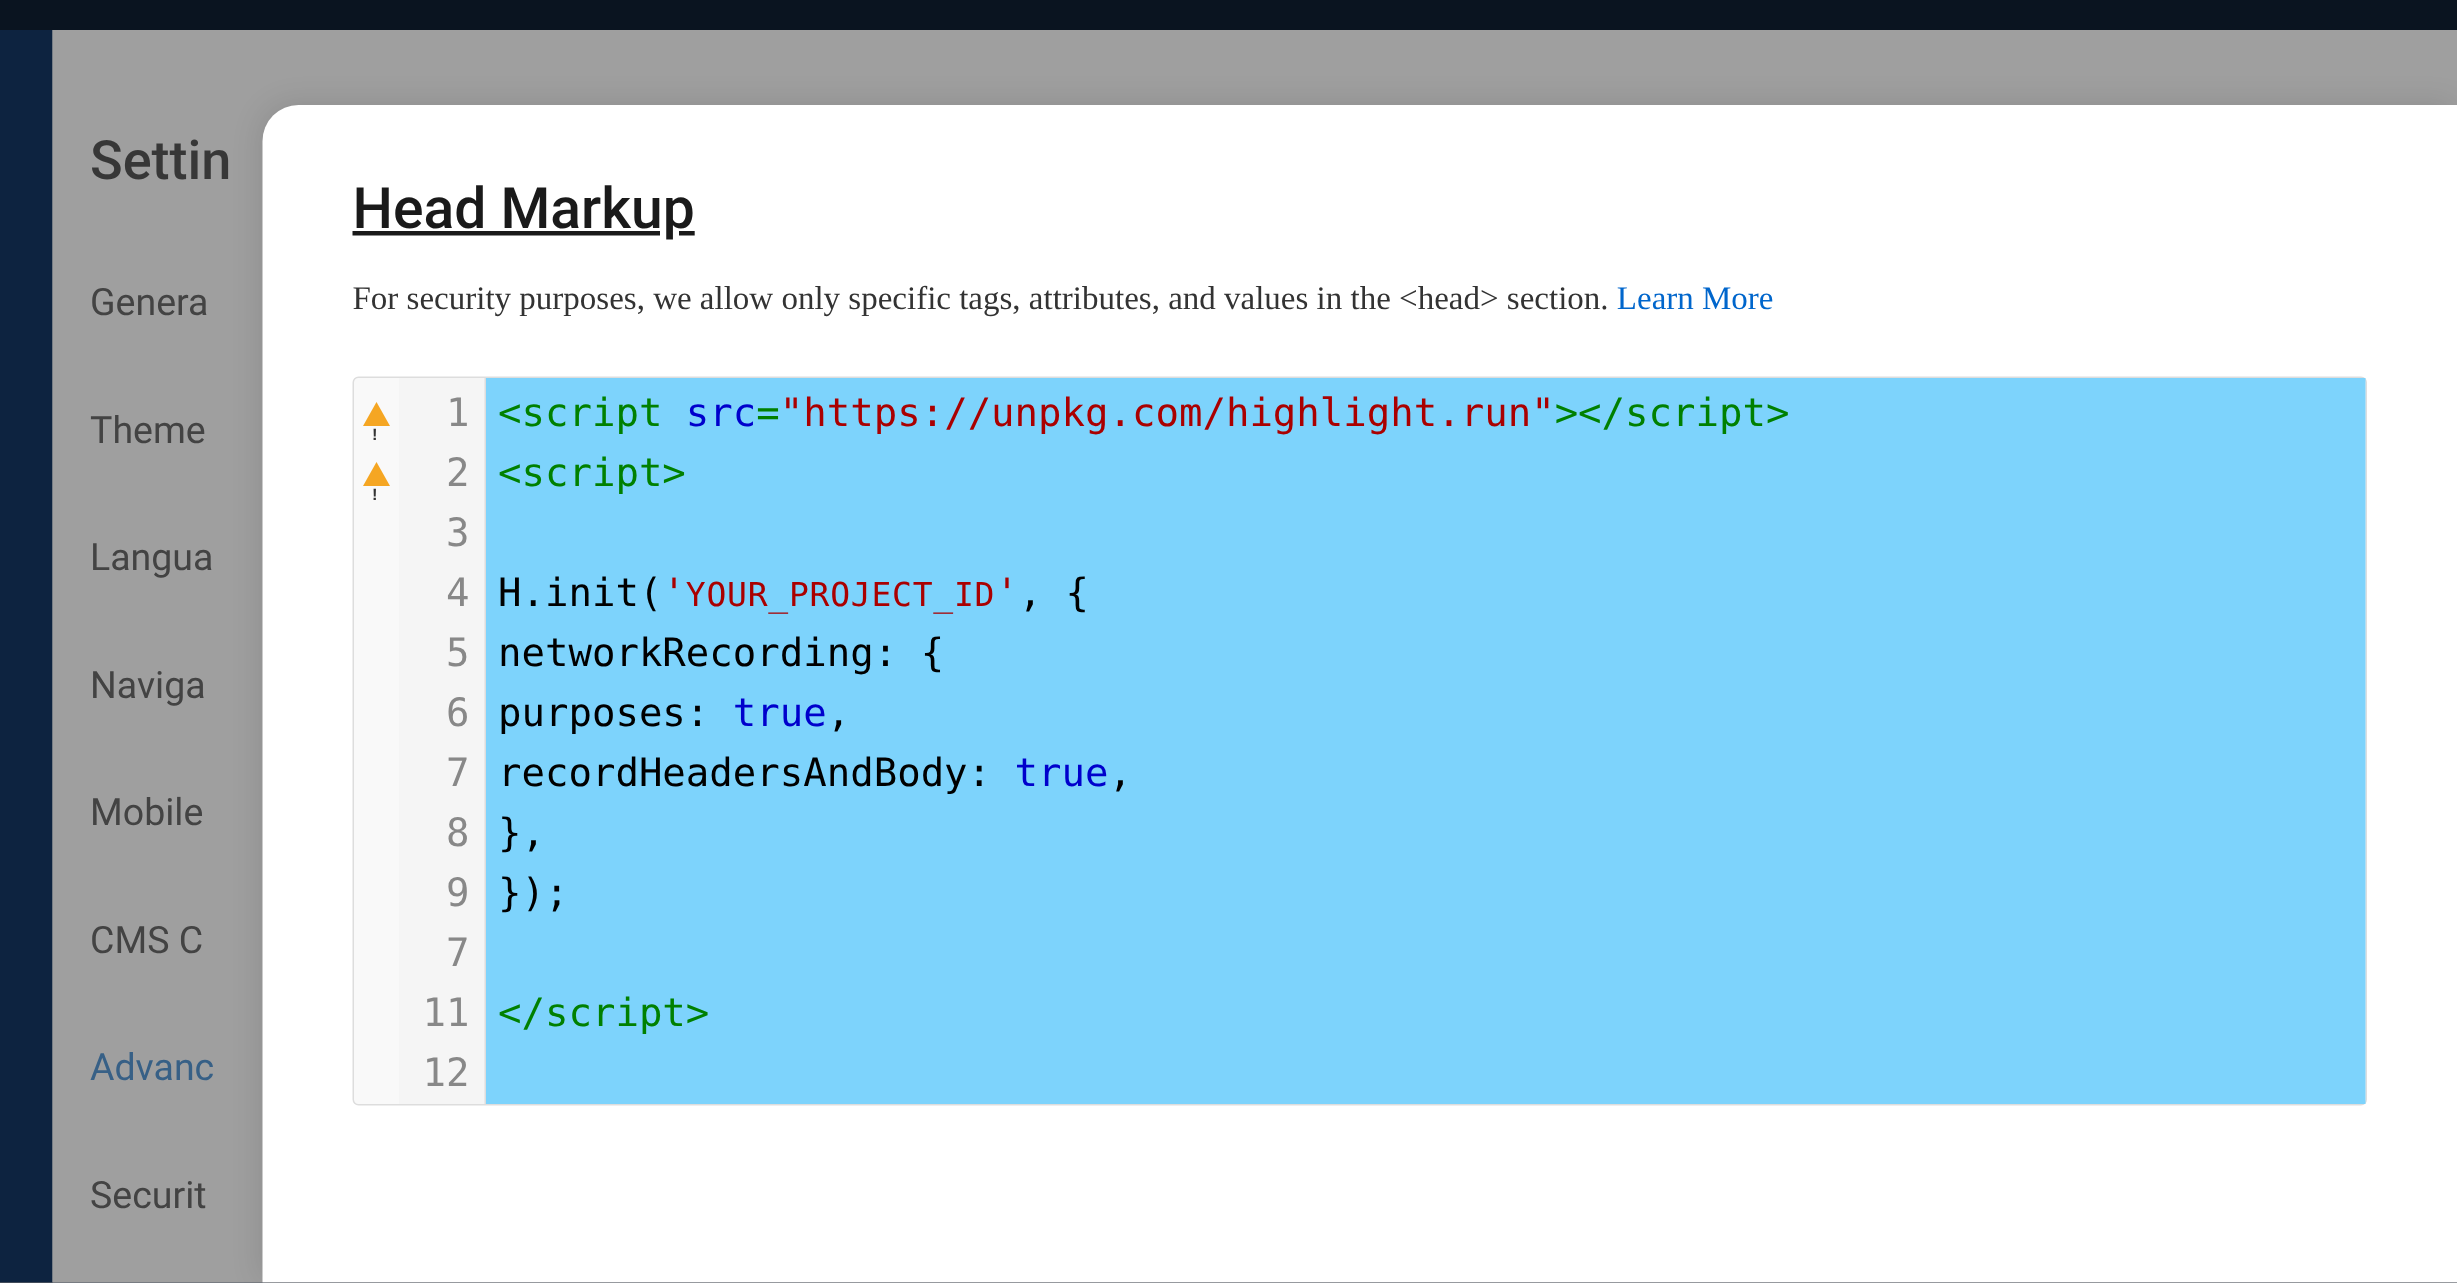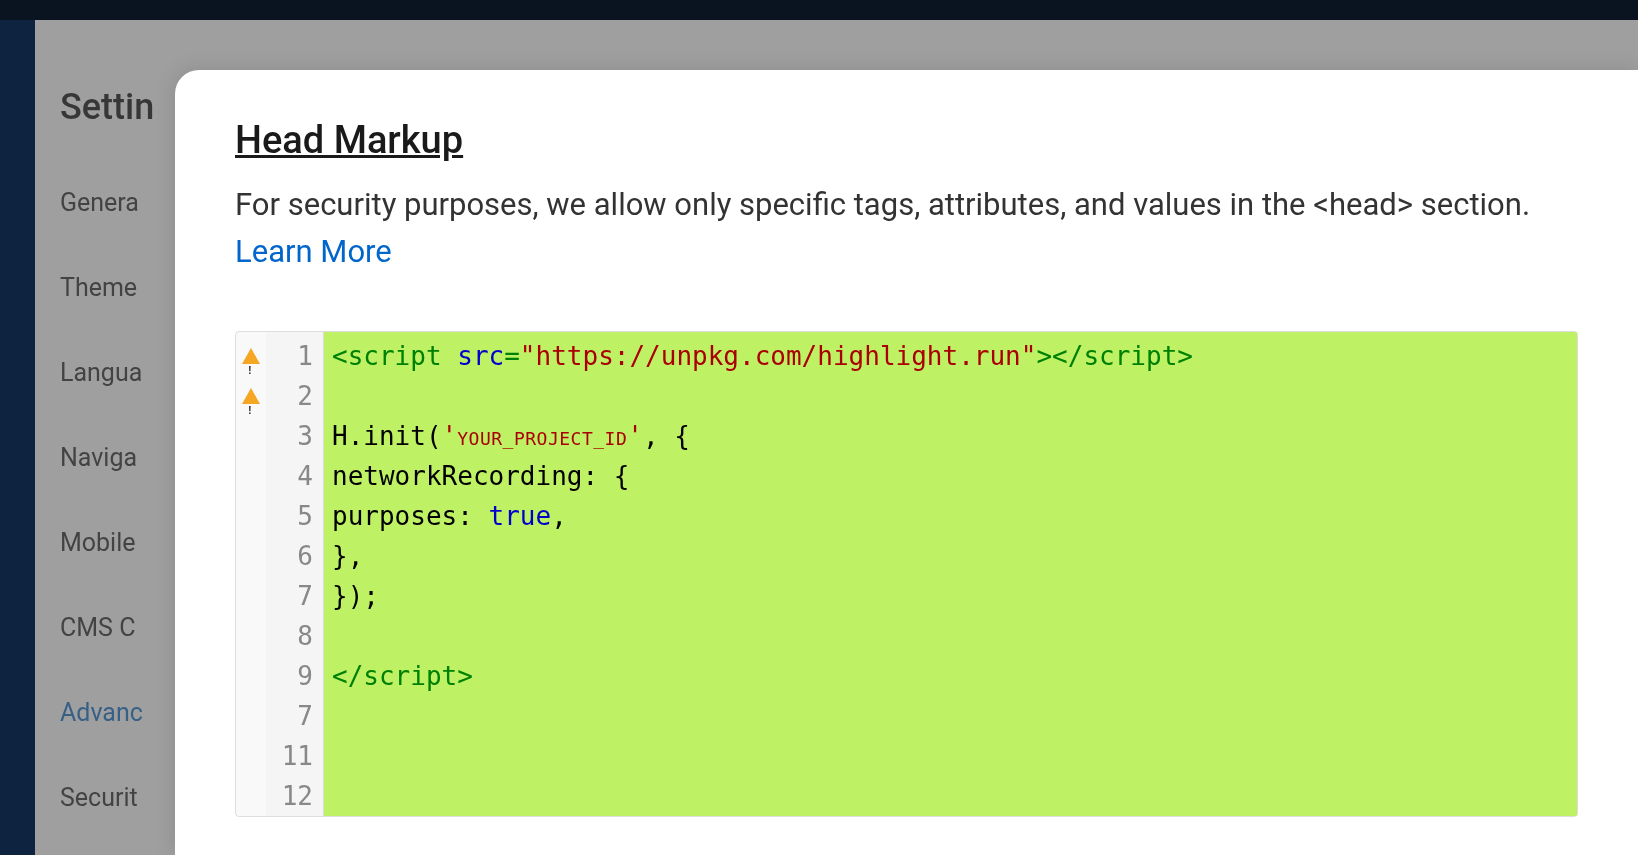--- a/index.html
+++ b/index.html
@@ -80,24 +80,25 @@
       z-index: 10;
     }
     .modal-title {
       font-size: 38px;
       font-weight: 500;
       color: #1a1a1a;
       margin-bottom: 20px;
       text-decoration: underline;
     }
     .modal-desc {
-      font-size: 31px;
+      font-size: 22px;
       color: #333;
       line-height: 1.5;
-      margin-bottom: 56px;
+      margin-bottom: 36px;
+      font-family: Liberation Serif, serif;
     }
     .modal-desc .link {
       color: #0066cc;
       cursor: pointer;
     }
     .code-editor {
       border: 1px solid #ddd;
       border-radius: 4px;
       display: flex;
       background: #f9f9f9;
@@ -143,31 +144,31 @@
       background: #f5f5f5;
     }
     .gutter-numbers div {
       height: 40px;
     }
     .code-content {
       flex: 1;
       padding-left: 8px;
       padding-top: 4px;
       color: #000;
-      background: #bef264;
+      background: #7dd3fc;
     }
     .code-line {
       height: 40px;
       white-space: pre;
     }
     .tok-tag { color: #008000; }
     .tok-attr { color: #0000cc; }
     .tok-str { color: #aa0000; }
     .tok-keyword { color: #0000cc; }
-    .tok-var { color: #aa0000; font-size: 18px; letter-spacing: 0.5px; font-weight: 500; }
+    .tok-var { color: #aa0000; font-size: 22px; letter-spacing: 0.5px; font-weight: 500; }
     .sidebar-content {
       position: relative;
     }
   </style>
 </head>
 <body>
 
 <div class="top-bar"></div>
 <div class="left-rail"></div>
 
@@ -222,24 +223,26 @@
           <div>6</div>
           <div>7</div>
           <div>8</div>
           <div>9</div>
           <div>7</div>
           <div>11</div>
           <div>12</div>
         </div>
       <div class="code-content" id="code-content">
           <div class="code-line"><span class="tok-tag">&lt;script </span><span class="tok-attr">src</span><span class="tok-tag">=</span><span class="tok-str">"https://unpkg.com/highlight.run"</span><span class="tok-tag">&gt;&lt;/script&gt;</span></div>
+          <div class="code-line"><span class="tok-tag">&lt;script&gt;</span></div>
           <div class="code-line"></div>
           <div class="code-line"><span>H.init(</span><span class="tok-str">'</span><span class="tok-var">YOUR_PROJECT_ID</span><span class="tok-str">'</span><span>, {</span></div>
           <div class="code-line"><span>networkRecording: {</span></div>
           <div class="code-line"><span>purposes: </span><span class="tok-keyword">true</span><span>,</span></div>
+          <div class="code-line"><span>recordHeadersAndBody: </span><span class="tok-keyword">true</span><span>,</span></div>
           <div class="code-line"><span>},</span></div>
           <div class="code-line"><span>});</span></div>
           <div class="code-line"></div>
           <div class="code-line"><span class="tok-tag">&lt;/script&gt;</span></div>
         </div>
     </div>
   </div>
 </div>
 
 </body></html>

